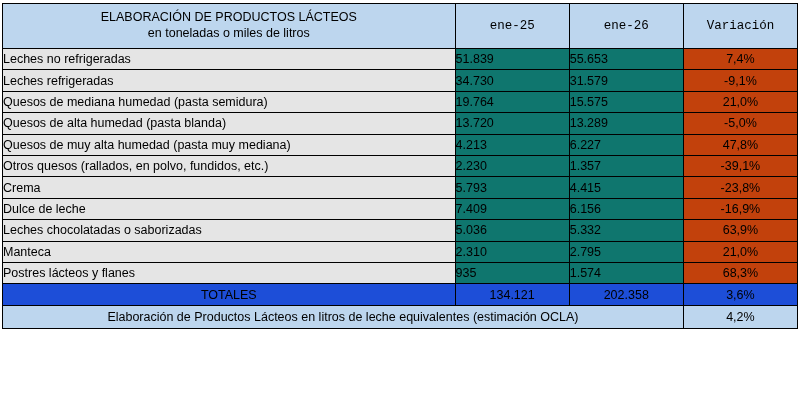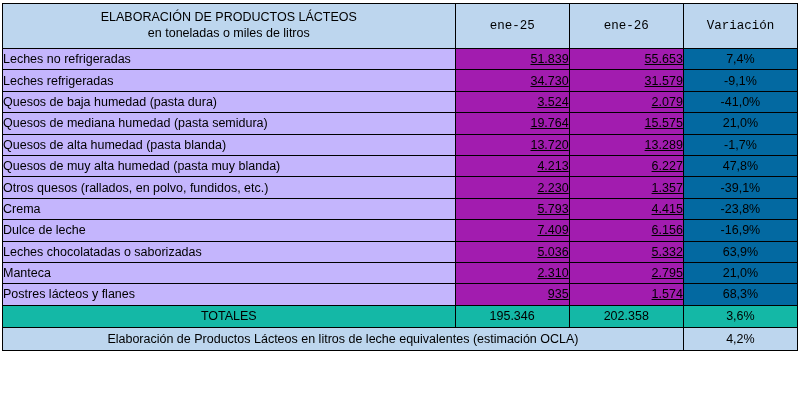--- a/index.html
+++ b/index.html
@@ -59,35 +59,34 @@
     font-family: Liberation Mono, monospace;
   }
 
   
   tbody.rows td {
     height: 20.4px;
   }
   .cell-concept {
     text-align: left;
     padding-left: 5px;
-    background: #c4b5fd;
+    background: #e5e5e5;
   }
   .cell-val {
-    text-align: right;
-    background: #a21caf;
-    text-decoration: underline;
+    text-align: left;
+    background: #0f766e;
   }
   .cell-var {
     text-align: center;
-    background: #0369a1;
+    background: #c2410c;
   }
 
   
   .totals td {
-    background: #14b8a6;
+    background: #1d4ed8;
     font-weight: bold;
     text-align: center;
     height: 21px;
     border-top: 2px solid #000000;
     border-bottom: 2px solid #000000;
   }
   .totals .cell-concept {
     text-align: center;
     padding-left: 0;
   }
@@ -137,39 +136,33 @@
         <td class="cell-val">55.653</td>
         <td class="cell-var">7,4%</td>
       </tr>
       <tr>
         <td class="cell-concept">Leches refrigeradas</td>
         <td class="cell-val">34.730</td>
         <td class="cell-val">31.579</td>
         <td class="cell-var">-9,1%</td>
       </tr>
       <tr>
-        <td class="cell-concept">Quesos de baja humedad (pasta dura)</td>
-        <td class="cell-val">3.524</td>
-        <td class="cell-val">2.079</td>
-        <td class="cell-var">-41,0%</td>
-      </tr>
-      <tr>
         <td class="cell-concept">Quesos de mediana humedad (pasta semidura)</td>
         <td class="cell-val">19.764</td>
         <td class="cell-val">15.575</td>
         <td class="cell-var">21,0%</td>
       </tr>
       <tr>
         <td class="cell-concept">Quesos de alta humedad (pasta blanda)</td>
         <td class="cell-val">13.720</td>
         <td class="cell-val">13.289</td>
-        <td class="cell-var">-1,7%</td>
-      </tr>
-      <tr>
-        <td class="cell-concept">Quesos de muy alta humedad (pasta muy blanda)</td>
+        <td class="cell-var">-5,0%</td>
+      </tr>
+      <tr>
+        <td class="cell-concept">Quesos de muy alta humedad (pasta muy mediana)</td>
         <td class="cell-val">4.213</td>
         <td class="cell-val">6.227</td>
         <td class="cell-var">47,8%</td>
       </tr>
       <tr>
         <td class="cell-concept">Otros quesos (rallados, en polvo, fundidos, etc.)</td>
         <td class="cell-val">2.230</td>
         <td class="cell-val">1.357</td>
         <td class="cell-var">-39,1%</td>
       </tr>
@@ -200,21 +193,21 @@
       <tr>
         <td class="cell-concept">Postres lácteos y flanes</td>
         <td class="cell-val">935</td>
         <td class="cell-val">1.574</td>
         <td class="cell-var">68,3%</td>
       </tr>
     </tbody>
     <tfoot>
       <tr class="totals">
         <td class="cell-concept">TOTALES</td>
-        <td>195.346</td>
+        <td>134.121</td>
         <td>202.358</td>
         <td>3,6%</td>
       </tr>
       <tr class="footer-row">
         <td class="footer-note" colspan="3">Elaboración de Productos Lácteos en litros de leche equivalentes (estimación OCLA)</td>
         <td class="footer-val">4,2%</td>
       </tr>
     </tfoot>
   </table>
 </div>

